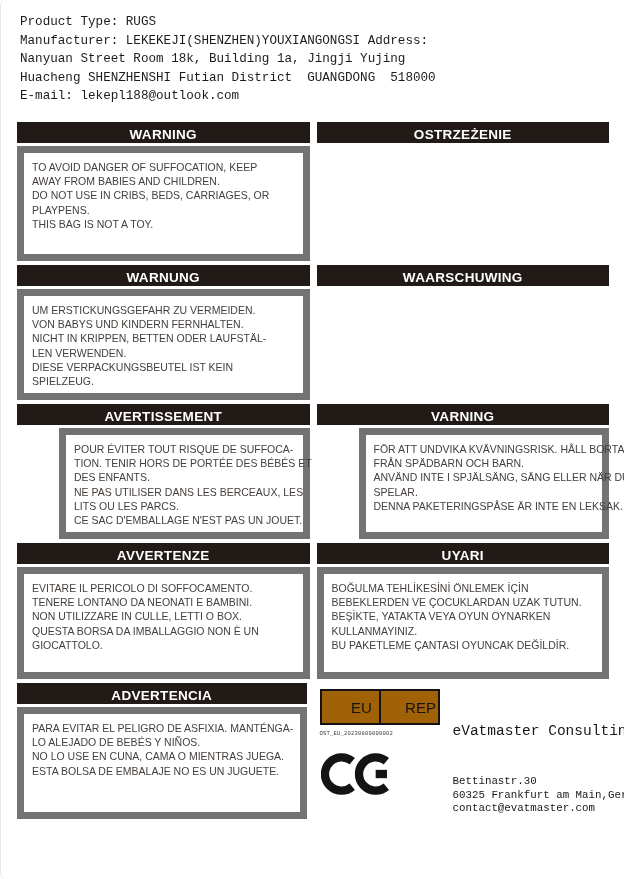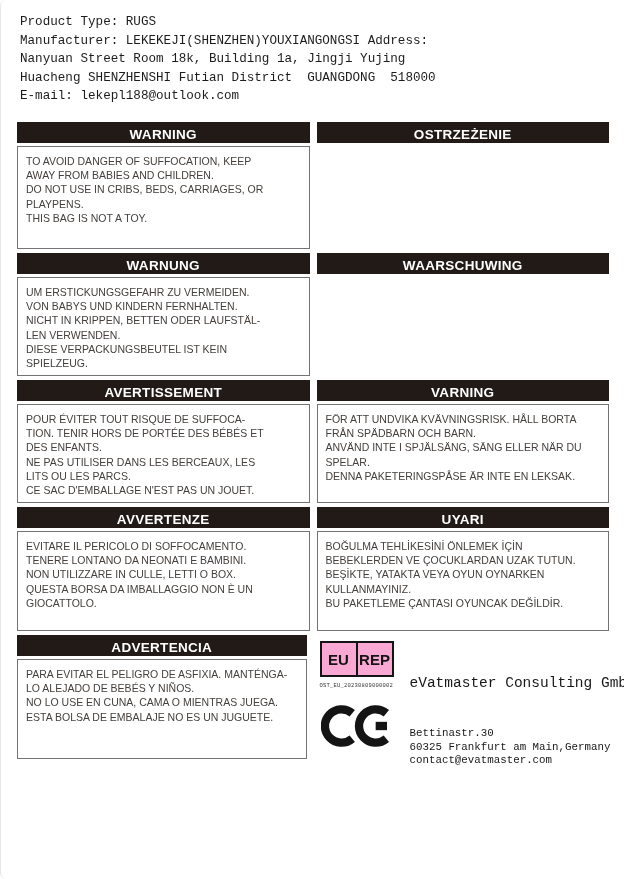--- a/index.html
+++ b/index.html
@@ -24,36 +24,36 @@
     display:flex;flex-direction:column;row-gap:4px;
   }
   .row{display:flex;column-gap:7px;}
   .cell{flex:1;min-width:0;}
   .hdr{
     background:#211a16;color:#fff;
     font-weight:bold;font-size:13.5px;letter-spacing:.3px;
     text-align:center;height:21px;line-height:26px;
   }
   .bod{
-    margin-top:3px;border:1px solid #737373;
+    margin-top:3px;border:7px solid #737373;
     padding:7px 3px 5px 8px;
     font-size:10.5px;line-height:14.2px;color:#45403d;
     white-space:pre;overflow:visible;
   }
-  .r1 .bod{height:89px;} .r2 .bod{height:85px;} .r3 .bod{height:85px;}
+  .r1 .bod{height:89px;} .r2 .bod{height:85px;} .r3 .bod{height:85px;margin-left:42px;}
   .r4 .bod{height:86px;} .r5 .bod{height:86px;}
 
   
   .eu-area{flex:1;min-width:0;padding:6px 0 0 6px;}
   .eu-top{display:flex;align-items:flex-start;}
   .eu-badge{display:flex;}
   .eu-badge .bx{
     width:34px;height:32px;border:2px solid #141414;
     display:flex;align-items:center;justify-content:center;
-    font-weight:bold;font-size:15px;color:#141414;background:#f9a8d4;
+    font-weight:normal;font-size:15px;color:#141414;background:#a16207;padding-left:23px;
   }
   .eu-badge .bx + .bx{margin-left:-2px;}
   .reg-no{
     margin-top:5px;
     font-family:"Liberation Mono","DejaVu Sans Mono",monospace;
     font-size:5.5px;letter-spacing:.2px;color:#3a3a3a;white-space:pre;
   }
   .company{
     margin-left:13px;margin-top:-2px;
     font-family:"Liberation Mono","DejaVu Sans Mono",monospace;

